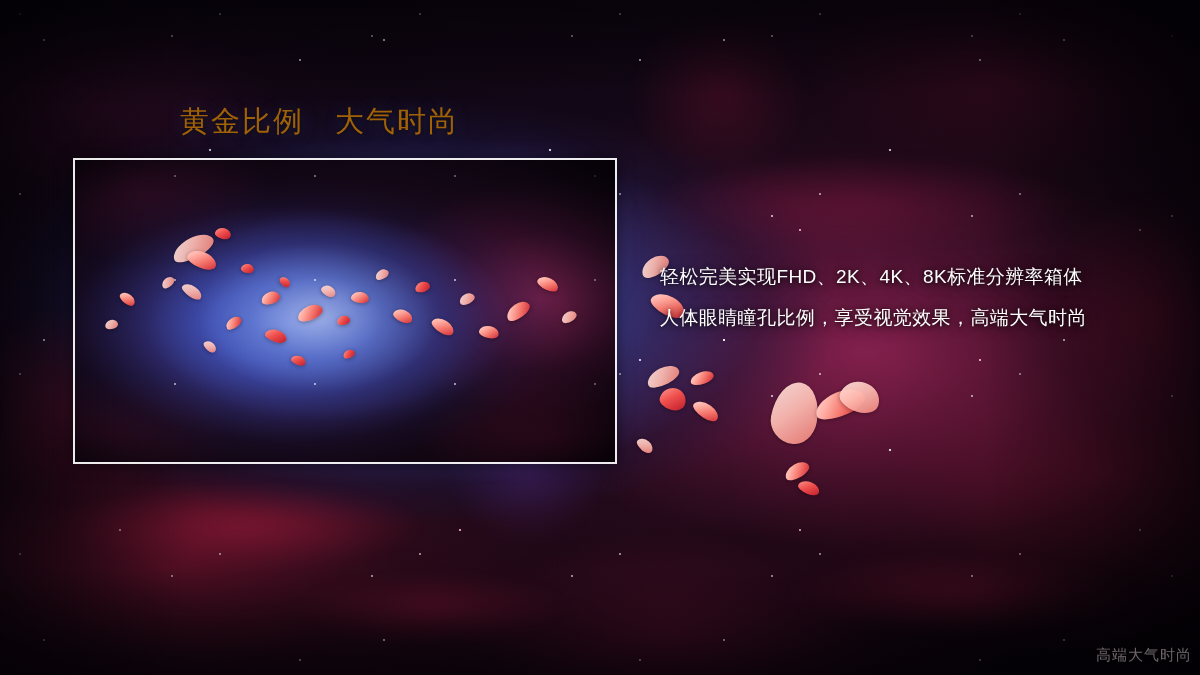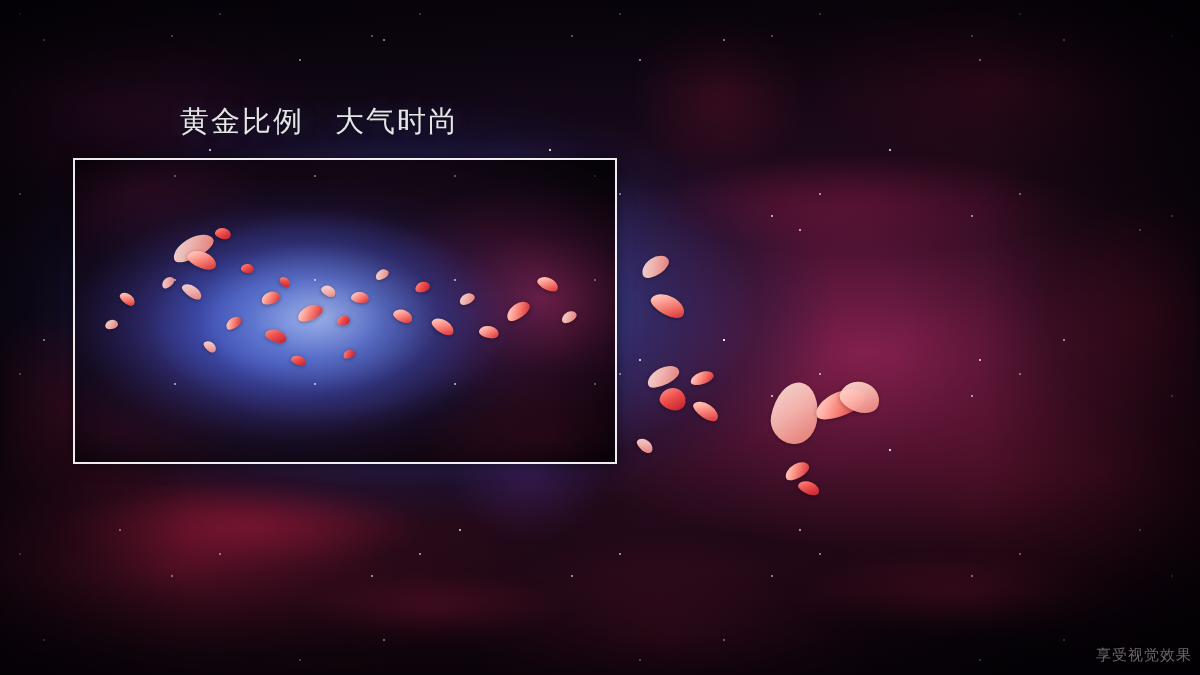--- a/index.html
+++ b/index.html
@@ -85,21 +85,21 @@
       radial-gradient(2px 2px at 44px 40px, rgba(255,255,255,1) 40%, rgba(255,255,255,.25) 60%, transparent 72%),
       radial-gradient(2.2px 2.2px at 210px 150px, rgba(235,245,255,1) 40%, rgba(200,225,255,.22) 62%, transparent 74%),
       radial-gradient(1.8px 1.8px at 300px 60px, rgba(255,220,240,.95) 42%, transparent 70%),
       radial-gradient(2px 2px at 120px 230px, rgba(255,180,215,.9) 42%, transparent 70%);
     background-size:340px 300px;
   }
 
   
   #title{
     position:absolute;left:180px;top:102px;
-    color:#e5e5e5;font-size:29px;letter-spacing:2px;font-weight:400;
+    color:#a16207;font-size:29px;letter-spacing:2px;font-weight:400;
     text-shadow:0 1px 6px rgba(0,0,0,.75), 0 0 18px rgba(120,150,255,.28);
     white-space:pre;
   }
 
   
   #panel{
     position:absolute;left:73px;top:158px;width:544px;height:306px;
     border:2px solid rgba(255,255,255,.92);
     box-sizing:border-box;overflow:hidden;
     box-shadow:0 0 14px rgba(0,0,0,.55);
@@ -214,17 +214,19 @@
         <div class="petal deep" style="left: 216px; top: 196px; width: 15px; height: 9px; transform: rotate(20deg);"></div>
         <div class="petal deep" style="left: 268px; top: 190px; width: 12px; height: 8px; transform: rotate(-22deg);"></div>
         <div class="petal" style="left: 44px; top: 134px; width: 17px; height: 10px; transform: rotate(38deg);"></div>
         <div class="petal pale" style="left: 30px; top: 160px; width: 13px; height: 9px; transform: rotate(-14deg);"></div>
         <div class="petal" style="left: 462px; top: 118px; width: 22px; height: 12px; transform: rotate(26deg);"></div>
         <div class="petal pale" style="left: 486px; top: 152px; width: 16px; height: 10px; transform: rotate(-30deg);"></div>
       </div>
   </div>
 
   <div id="body-text">
+    <div>轻松完美实现FHD、2K、4K、8K标准分辨率箱体</div>
+    <div>人体眼睛瞳孔比例，享受视觉效果，高端大气时尚</div>
   </div>
 
-  <div id="watermark">享受视觉效果</div>
+  <div id="watermark">高端大气时尚</div>
 
 </div>
 
 </body></html>

